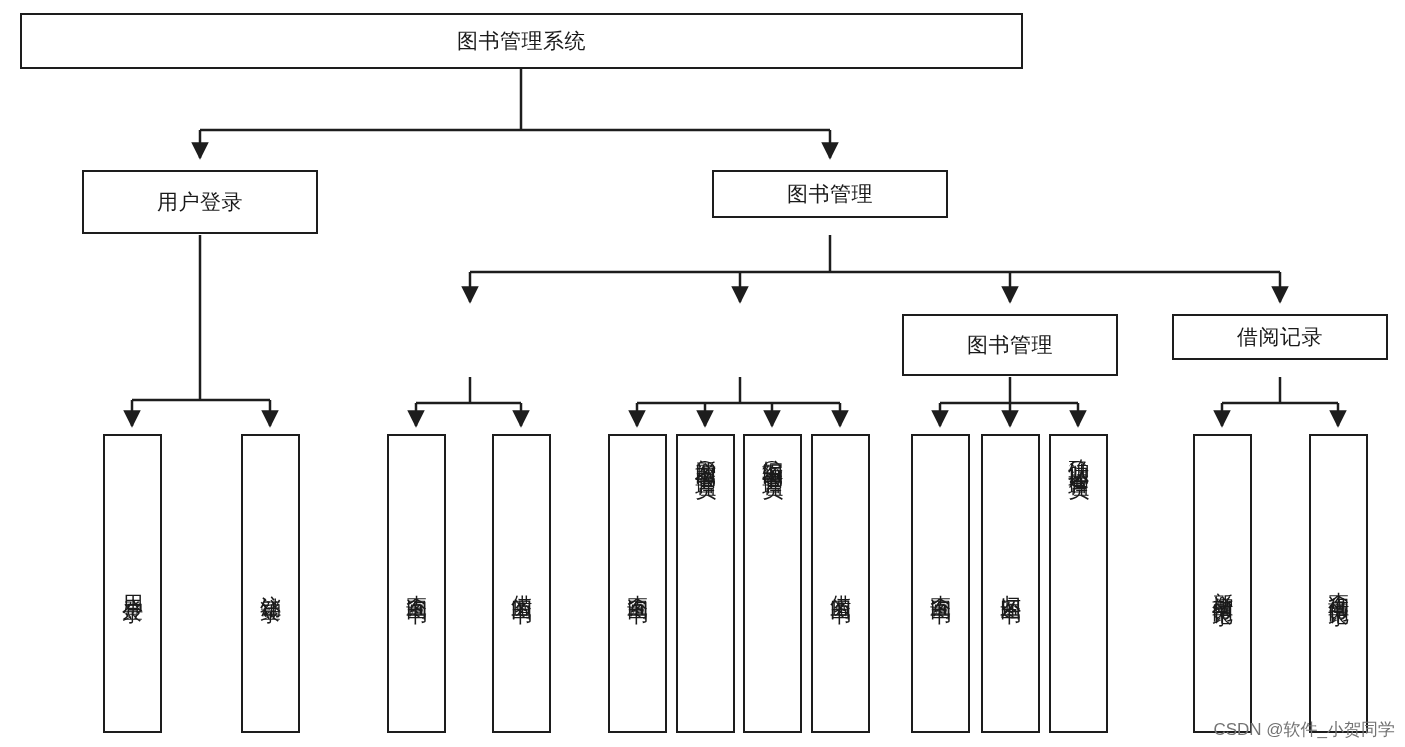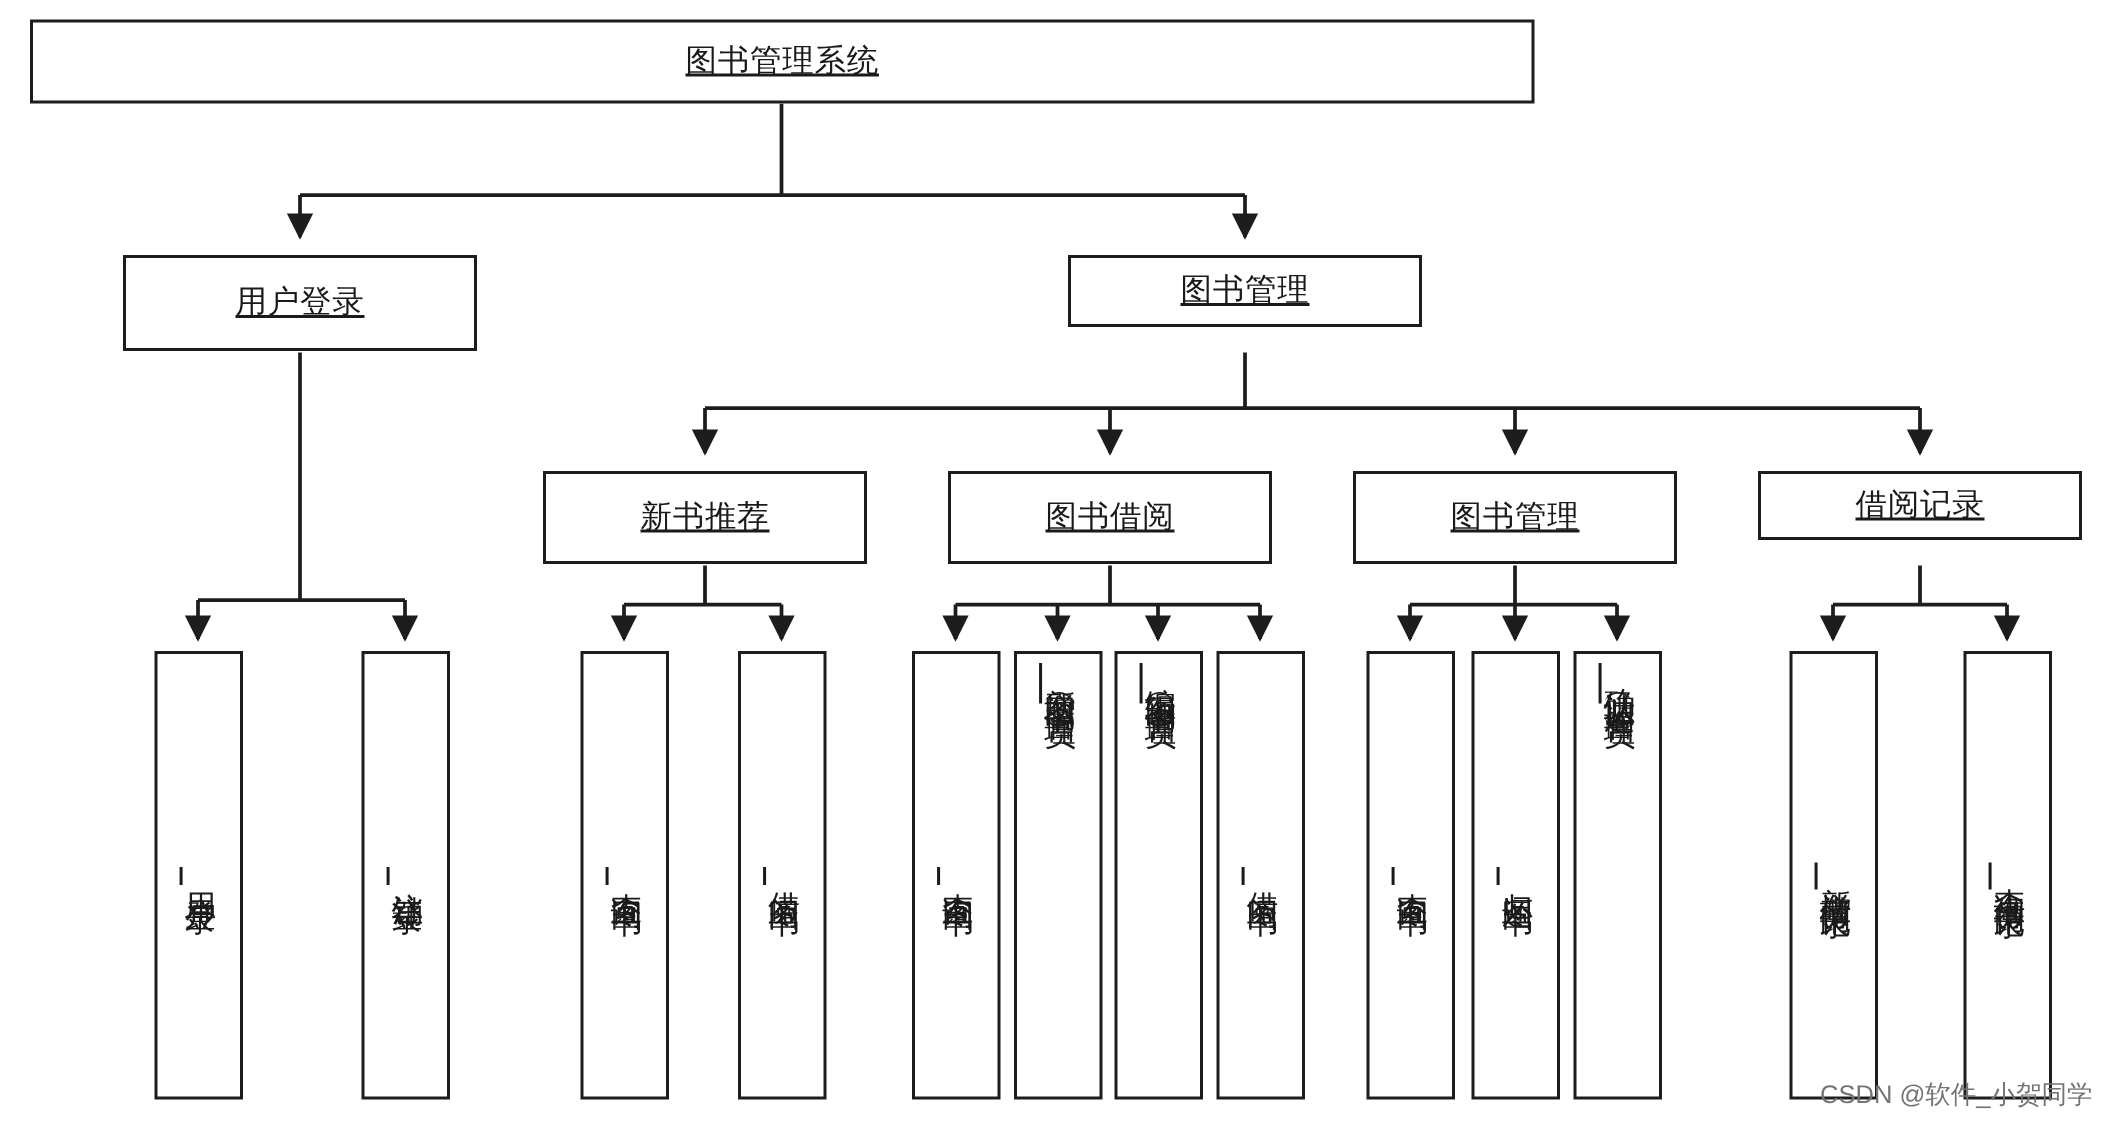--- a/index.html
+++ b/index.html
@@ -35,21 +35,20 @@
     justify-content: center;
     color: #1d1d1d;
     z-index: 2;
   }
   .node-label {
     font-size: 21px;
     line-height: 1.15;
     letter-spacing: 0.5px;
     white-space: nowrap;
     color: #1a1a1a;
-    text-decoration: underline;
   }
   
   .node.h .node-label {
     writing-mode: horizontal-tb;
   }
   
   .node.v {
     align-items: flex-start;
     justify-content: center;
     padding-top: 0;
@@ -137,27 +136,21 @@
   </div>
 
   <div class="node h" style="left:82px; top:170px; width:236px; height:64px;">
     <span class="node-label">用户登录</span>
   </div>
 
   <div class="node h" style="left:712px; top:170px; width:236px; height:48px;">
     <span class="node-label">图书管理</span>
   </div>
 
-  <div class="node h" style="left:362px; top:314px; width:216px; height:62px;">
-    <span class="node-label">新书推荐</span>
-  </div>
-
-  <div class="node h" style="left:632px; top:314px; width:216px; height:62px;">
-    <span class="node-label">图书借阅</span>
-  </div>
+
 
   <div class="node h" style="left:902px; top:314px; width:216px; height:62px;">
     <span class="node-label">图书管理</span>
   </div>
 
   <div class="node h" style="left:1172px; top:314px; width:216px; height:46px;">
     <span class="node-label">借阅记录</span>
   </div>
 
   <div class="node v center" style="left:103px; top:434px; width:59px; height:299px;">

